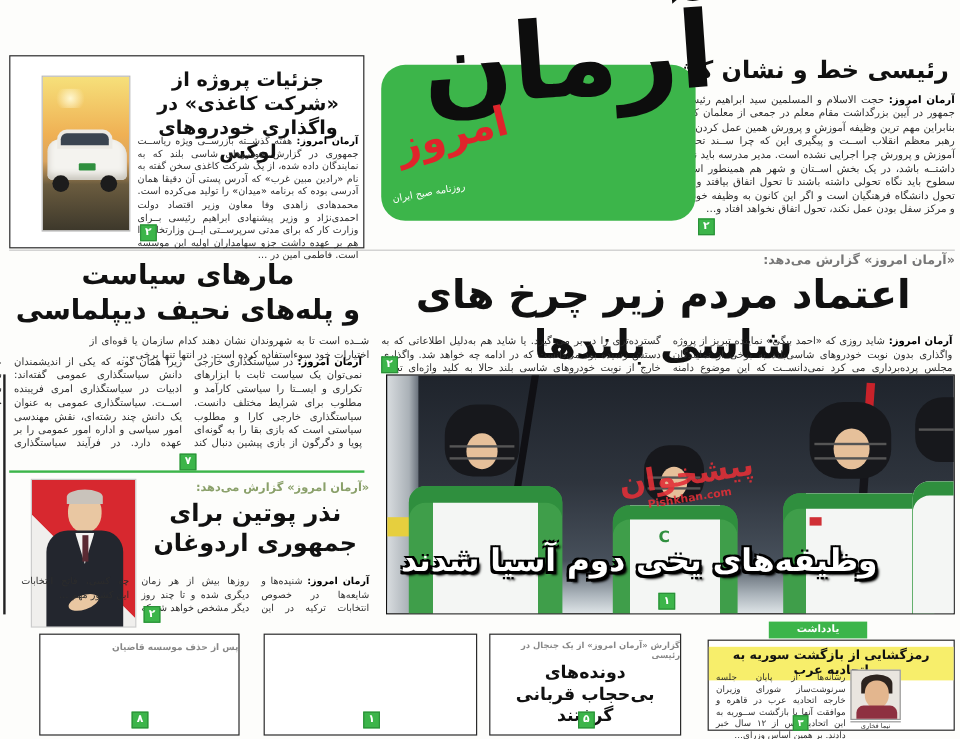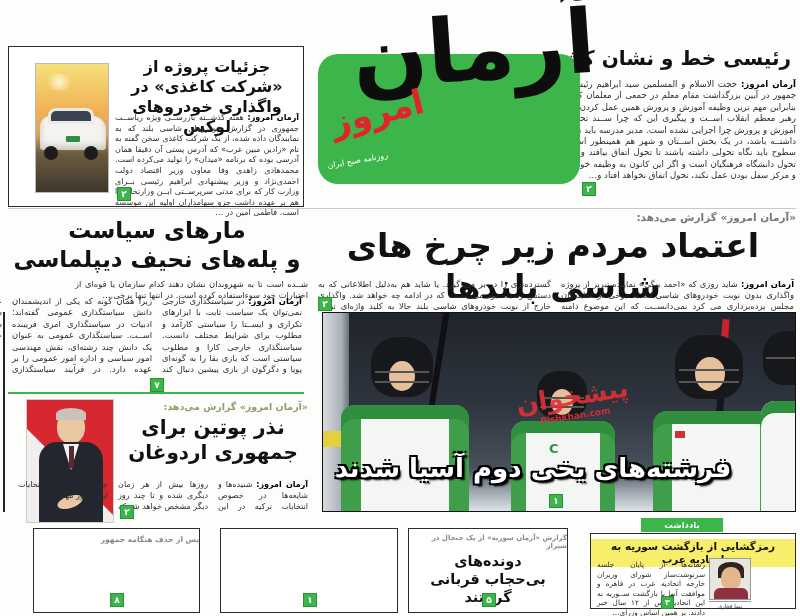--- a/index.html
+++ b/index.html
@@ -127,21 +127,21 @@
       <div class="jersey" style="left:438px; top:88px; width:60px; height:112px; background:linear-gradient(90deg,#f4f6f4 0 70%,#3f9e4a 70%); box-shadow:inset 0 12px 0 #2f8f3e;"></div>
       <div class="helm" style="left:440px; top:18px; width:56px; height:54px;"></div>
       <div class="cage" style="left:443px; top:44px; width:50px;"></div>
     </div>
 
     <div class="wm" style="left:190px; top:68px; width:120px;">
       <div style="font-size:26px; font-weight:bold;">پیشخوان</div>
       <div style="font-size:9px; font-weight:bold;">Pishkhan.com</div>
     </div>
 
-    <figcaption class="caption" style="left:6px; top:140px; width:408px;">فرشته‌های یخی دوم آسیا شدند</figcaption>
+    <figcaption class="caption" style="left:6px; top:140px; width:408px;">وظیفه‌های یخی دوم آسیا شدند</figcaption>
     <span class="pg" style="left:226px; top:181px;">۱</span>
   </figure>
   <div class="abs" style="left:3px; top:312px; width:2px; height:200px; background:#222;"></div>
 
   <section class="abs" style="left:8px; top:216px; width:298px; height:176px;">
     <h2 class="ttl" style="font-size:23px;"><span>مارهای سیاست</span><br><span>و پله‌های نحیف دیپلماسی</span></h2>
     <div class="body-txt two-col" style="position:absolute; left:4px; top:80px; width:290px; height:82px; font-size:8.4px; line-height:11.4px;">
       <b>آرمان امروز:</b> <span>در سیاستگذاری خارجی نمی‌توان یک سیاست ثابت با ابزارهای تکراری و ایســتا را سیاستی کارآمد و مطلوب برای شرایط مختلف دانست. سیاستگذاری خارجی کارا و مطلوب سیاستی است که بازی بقا را به گونه‌ای پویا و دگرگون از بازی پیشین دنبال کند زیرا همان گونه که یکی از اندیشمندان دانش سیاستگذاری عمومی</span> <span>گفته‌اند: ادبیات در سیاستگذاری امری فریبنده اســت. سیاستگذاری عمومی به عنوان یک دانش چند رشته‌ای، نقش مهندسی امور سیاسی و اداره امور عمومی را بر عهده دارد. در فرآیند سیاستگذاری عمومی یا اداره امور عمومی است که سیاستگذاران به اصل بنیادین دانش سیاستگذاری یعنی تضمین بقای حکمرانی در بازی بقا…</span>
     </div>
     <span class="pg" style="left:142px; top:162px;">۷</span>
@@ -160,30 +160,30 @@
     </div>
     <div class="kicker" style="position:absolute; left:110px; top:4px; width:190px; color:#8aa06a; font-size:9.5px;">«آرمان امروز» گزارش می‌دهد:</div>
     <h2 class="ttl" style="position:absolute; left:110px; top:18px; width:190px; font-size:20px;">نذر پوتین برای جمهوری اردوغان</h2>
     <div class="body-txt two-col" style="position:absolute; left:110px; top:82px; width:190px; height:38px; font-size:8px; line-height:11px;">
       <b>آرمان امروز:</b> <span>شنیده‌ها و شایعه‌ها در خصوص انتخابات ترکیه در این روزها بیش از هر زمان دیگری</span> <span>شده و تا چند روز دیگر مشخص خواهد شد که چه کسی، فاتح انتخابات این کشور مهم …</span>
     </div>
     <span class="pg" style="left:112px; top:108px;">۲</span>
   </section>
 
   <section class="box abs" style="left:33px; top:528px; width:167px; height:85px;">
-    <div class="kicker" style="font-size:7.5px; margin-top:6px; color:#888;">پس از حذف هنگامه جمهور</div>
+    <div class="kicker" style="font-size:7.5px; margin-top:6px; color:#888;">پس از حذف موسسه قاضیان</div>
     <span class="pg" style="left:76px; top:64px;">۸</span>
   </section>
 
   <section class="box abs" style="left:220px; top:528px; width:178px; height:85px;">
     <span class="pg" style="left:82px; top:64px;">۱</span>
   </section>
 
   <section class="box abs" style="left:408px; top:528px; width:160px; height:85px;">
-    <div class="kicker" style="font-size:7px; margin-top:5px; color:#888;">گزارش «آرمان سوریه» از یک جنجال در شیراز</div>
+    <div class="kicker" style="font-size:7px; margin-top:5px; color:#888;">گزارش «آرمان امروز» از یک جنجال در رئیسی</div>
     <h3 class="ttl" style="font-size:14.5px; margin-top:2px; padding:0 14px;">دونده‌های بی‌حجاب قربانی گرفتند</h3>
     <span class="pg" style="left:73px; top:64px;">۵</span>
   </section>
 
   <section class="box abs" style="left:590px; top:533px; width:206px; height:76px;">
     <div class="tab" style="left:50px; top:-16px; width:82px; height:14px; position:absolute;">یادداشت</div>
     <div style="text-align:center; margin-top:5px;">
       <span class="hl-yellow ttl" style="font-size:10.5px;">رمزگشایی از بازگشت سوریه به اتحادیه عرب</span>
     </div>
     <div class="mini-photo" style="left:118px; top:24px; width:42px; height:42px;">

